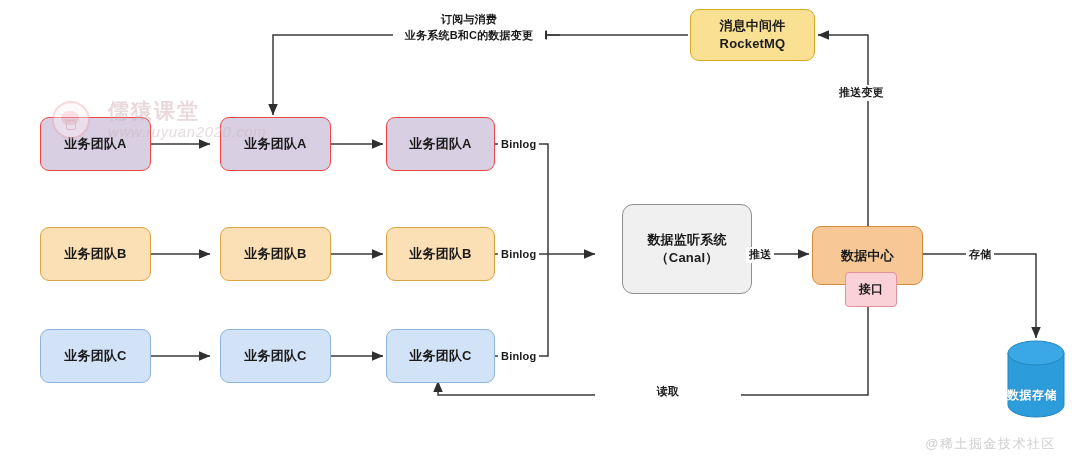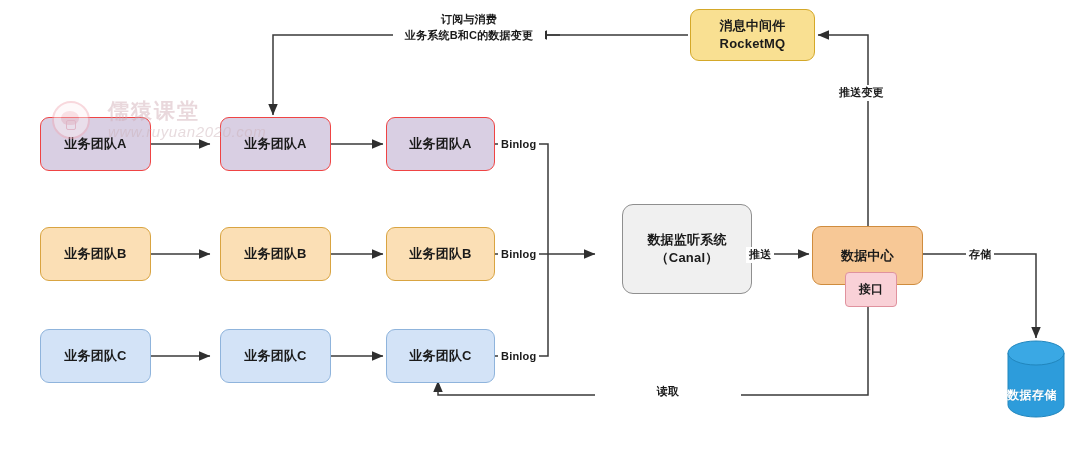--- a/index.html
+++ b/index.html
@@ -219,14 +219,15 @@
   </div>
 
   <div class="wm-left">
     <div class="wm-logo"></div>
     <div class="wm-text">
       <span class="wm-title">儒猿课堂</span>
       <span class="wm-url">www.ruyuan2020.com</span>
     </div>
   </div>
 
+  <div class="wm-right">@稀土掘金技术社区</div>
 
 </div>
 
 </body></html>

